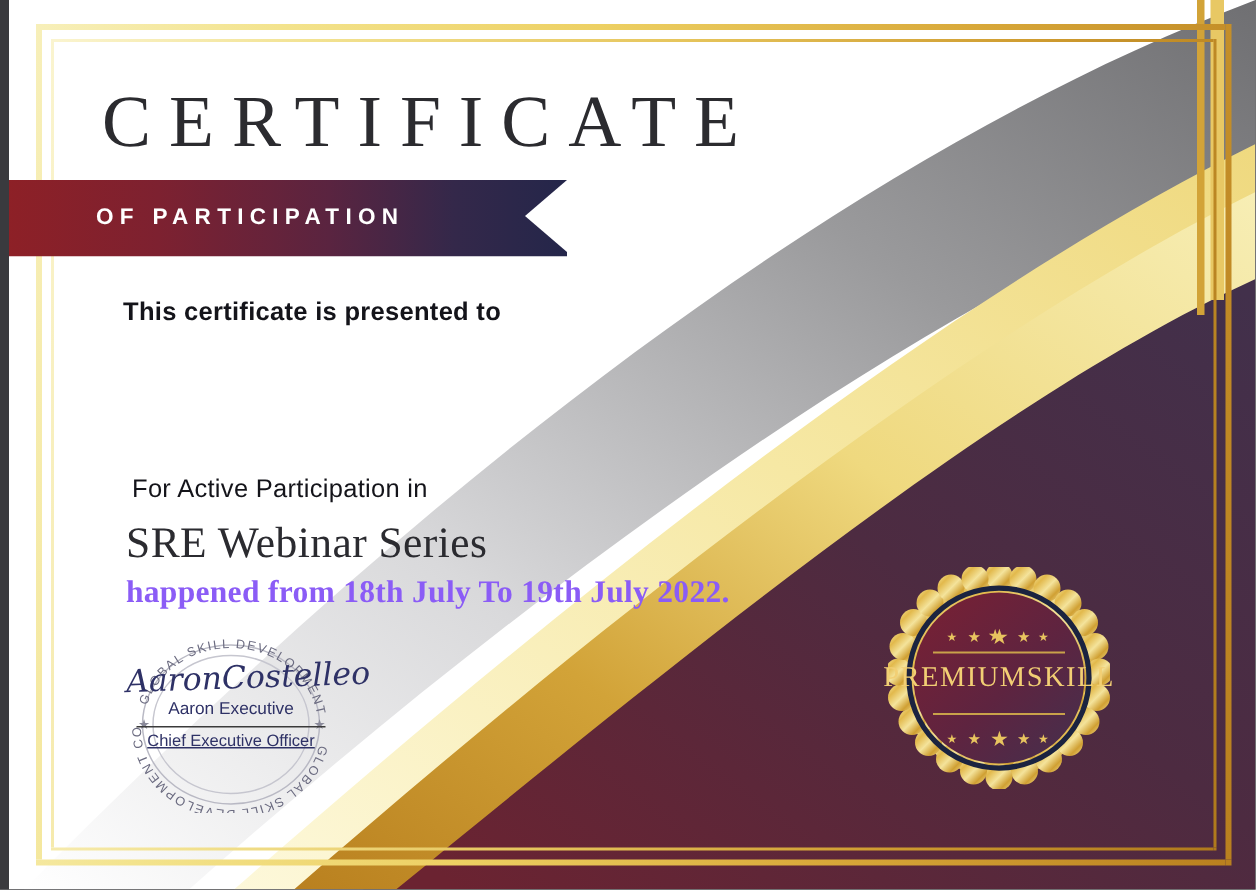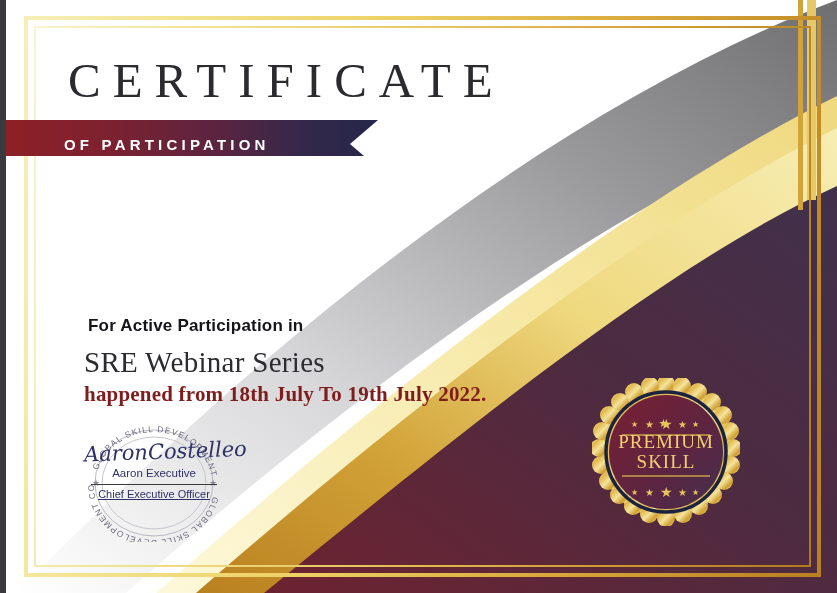--- a/index.html
+++ b/index.html
@@ -47,21 +47,21 @@
     font-size:49px;
     letter-spacing:12px;
     color:#2b2b2f;
     white-space:nowrap;
     font-weight:400;
   }
 
   
   .ribbon{
     position:absolute;left:-6px;top:120px;
-    width:378px;height:36px;
+    width:378px;height:51px;
     background:linear-gradient(90deg,#8e2026 0%,#7d2130 28%,#5a2440 58%,#34284a 80%,#24264a 100%);
     text-align:right;
     -webkit-clip-path:polygon(0 0,100% 0,100% 100%,0 100%);
   }
   .ribbon::after{
     content:"";
     position:absolute;right:0;top:0;
     width:28px;height:48px;
     background:#ffffff;
     -webkit-clip-path:polygon(100% 0,100% 100%,0 50%);
@@ -78,33 +78,33 @@
   }
 
   
   .presented-to{
     position:absolute;left:76px;top:198px;
     font-size:17px;font-weight:bold;color:#14141a;
     letter-spacing:.2px;
   }
   .for-line{
     position:absolute;left:82px;top:316px;
-    font-size:17px;font-weight:bold;color:#14141a;
+    font-size:17px;font-weight:normal;color:#14141a;
     letter-spacing:.2px;
   }
   .course{
     position:absolute;left:78px;top:346px;
     font-family:"Liberation Serif","DejaVu Serif",serif;
     font-size:29px;font-weight:normal;color:#2b2b30;
     letter-spacing:.3px;
   }
   .dates{
     position:absolute;left:78px;top:382px;
     font-family:"Liberation Serif","DejaVu Serif",serif;
-    font-size:21px;font-weight:bold;color:#7f1d1d;
+    font-size:21px;font-weight:bold;color:#8b5cf6;
     letter-spacing:.2px;
   }
 
   
   .sig{
     position:absolute;left:72px;top:424px;
     width:152px;height:118px;
   }
   .sig svg{position:absolute;left:0;top:0;width:152px;height:118px;}
   .sig-script{
@@ -136,21 +136,21 @@
   }
 
   
   .badge{
     position:absolute;left:586px;top:378px;
     width:148px;height:148px;
   }
   .badge svg{position:absolute;left:0;top:0;width:148px;height:148px;display:block;}
   .badge-text{
     position:absolute;left:0;top:0;width:148px;height:148px;
-    display:flex;flex-direction:column;align-items:center;justify-content:center;
+    display:flex;flex-direction:row;align-items:center;justify-content:center;
     font-family:"Liberation Serif","DejaVu Serif",serif;
     color:#f2cf74;
     pointer-events:none;
   }
   .badge-l1{font-size:19px;letter-spacing:1px;line-height:1.05;}
   .badge-l2{font-size:19px;letter-spacing:1px;line-height:1.05;}
 </style>
 </head>
 <body>
 
@@ -204,20 +204,21 @@
 
     <div class="border-outer"></div>
     <div class="border-inner"></div>
 
     <div class="title">CERTIFICATE</div>
 
     <div class="ribbon">
       <div class="ribbon-label">OF PARTICIPATION</div>
     </div>
 
+    <div class="presented-to">This certificate is presented to</div>
     <div class="for-line">For Active Participation in</div>
     <div class="course">SRE Webinar Series</div>
     <div class="dates">happened from 18th July To 19th July 2022.</div>
 
     <div class="sig">
       <svg viewBox="0 0 152 118">
         <defs>
           <path id="arcTop" d="M 18,60 A 58,52 0 0 1 134,60"></path>
           <path id="arcBottom" d="M 136,62 A 59,53 0 0 1 16,62"></path>
         </defs>

